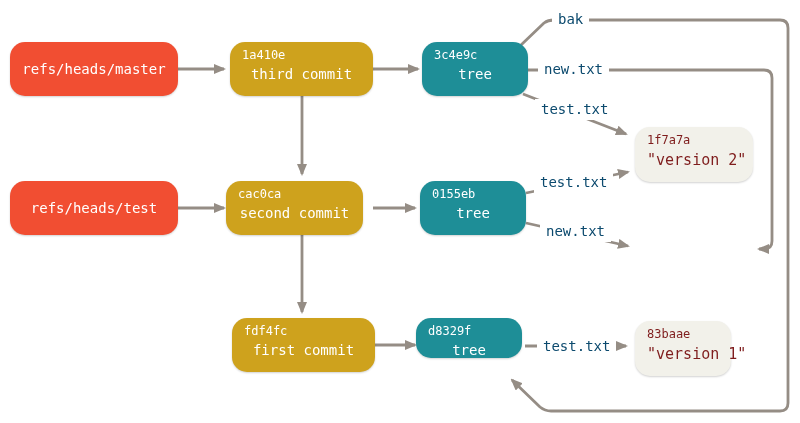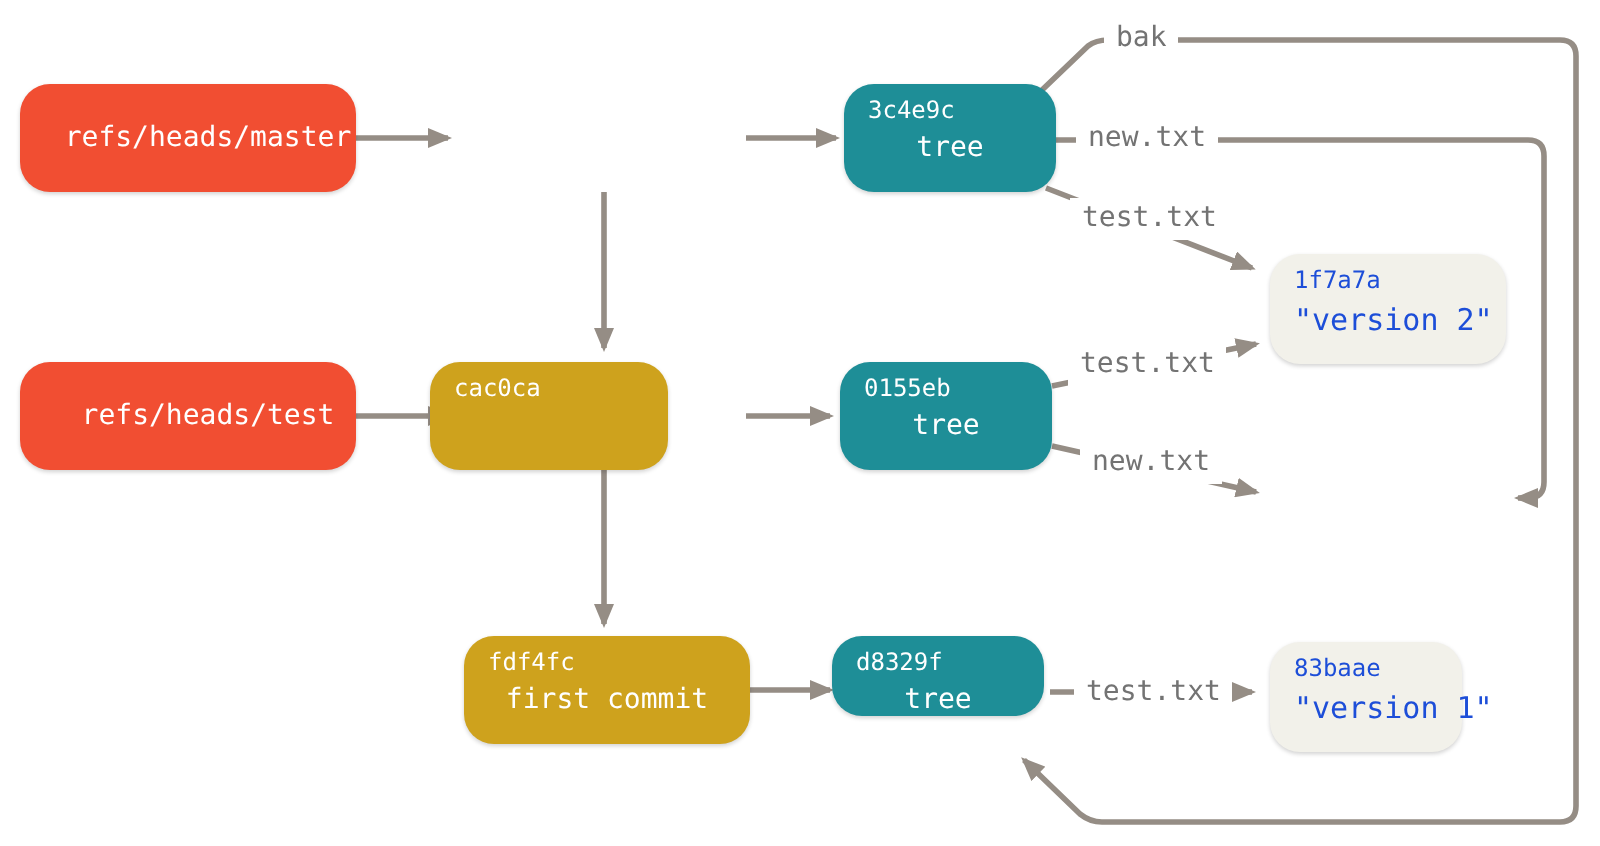--- a/index.html
+++ b/index.html
@@ -14,28 +14,28 @@
   .node{
     position:absolute;z-index:2;box-sizing:border-box;
     border-radius:15px;color:#ffffff;
     display:flex;flex-direction:column;
     padding:7px 12px 6px 12px;
     box-shadow:0 1px 2px rgba(0,0,0,0.18);
   }
   .node .hash{font-size:12px;line-height:1.1;align-self:flex-start;}
   .node .label{font-size:14px;line-height:1.2;width:100%;text-align:center;margin-top:4px;white-space:nowrap;}
   .ref{background:#F14E32;justify-content:center;}
-  .ref .label{margin-top:0;font-size:14px;margin-left:10px;}
+  .ref .label{margin-top:0;font-size:14px;}
   .commit{background:#CEA21D;}
   .tree{background:#1E8E97;}
-  .blob{background:#F2F1EA;color:#1d4ed8;}
+  .blob{background:#F2F1EA;color:#7f1d1d;}
   .blob .label{font-size:15px;}
   .edge-label{
     position:absolute;z-index:3;
-    background:#ffffff;color:#737373;
+    background:#ffffff;color:#0c4a6e;
     font-size:14px;line-height:1.2;
     padding:2px 6px;white-space:nowrap;
   }
 </style>
 </head>
 <body>
 
 <div class="canvas">
 
   <svg class="edges" width="800" height="423" viewBox="0 0 800 423">
@@ -61,22 +61,27 @@
     </g>
   </svg>
 
   <div class="node ref" style="left:10px;top:42px;width:168px;height:54px">
     <span class="label">refs/heads/master</span>
   </div>
   <div class="node ref" style="left:10px;top:181px;width:168px;height:54px">
     <span class="label">refs/heads/test</span>
   </div>
 
-  <div class="node commit" style="left:215px;top:181px;width:119px;height:54px">
+  <div class="node commit" style="left:230px;top:42px;width:143px;height:54px">
+    <span class="hash">1a410e</span>
+    <span class="label">third commit</span>
+  </div>
+  <div class="node commit" style="left:226px;top:181px;width:137px;height:54px">
     <span class="hash">cac0ca</span>
+    <span class="label">second commit</span>
   </div>
   <div class="node commit" style="left:232px;top:318px;width:143px;height:54px">
     <span class="hash">fdf4fc</span>
     <span class="label">first commit</span>
   </div>
 
   <div class="node tree" style="left:422px;top:42px;width:106px;height:54px">
     <span class="hash">3c4e9c</span>
     <span class="label">tree</span>
   </div>

